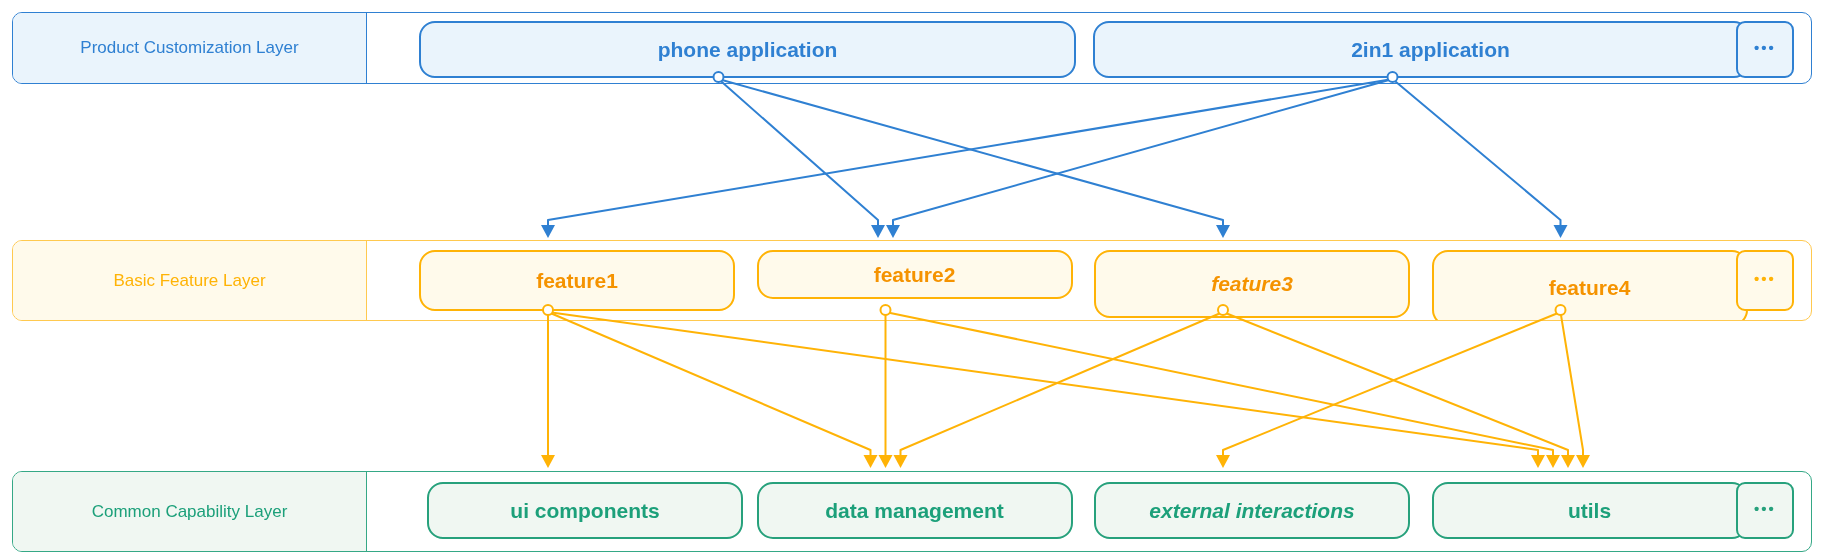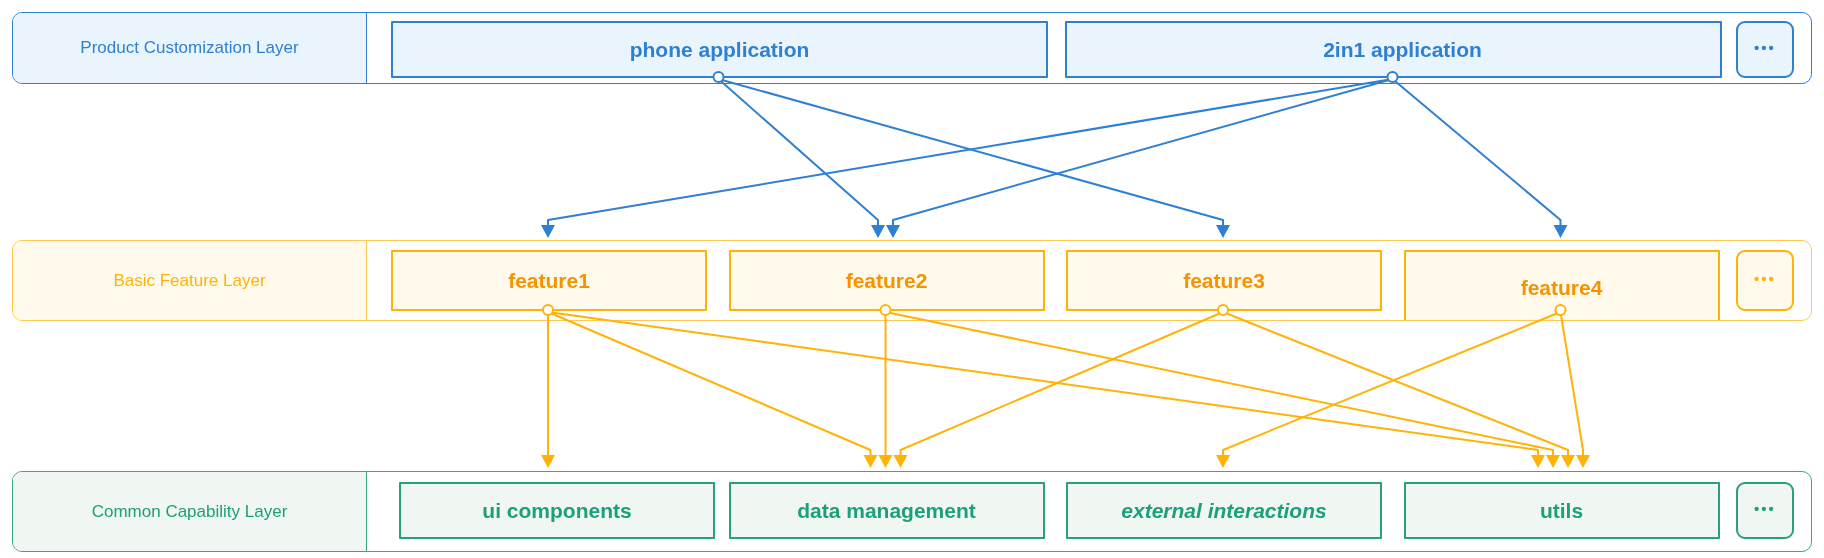--- a/index.html
+++ b/index.html
@@ -29,23 +29,23 @@
   }
   .layer-label{
     font-size:17px;
     color:var(--label);
     white-space:nowrap;
   }
   .node{
     position:absolute;
     background:var(--fill);
     border:2px solid var(--stroke);
-    border-radius:1px;
+    border-radius:16px;
     box-sizing:border-box;
-    display:flex;align-items:center;justify-content:center;
+    display:flex;align-items:center;justify-content:center;margin-left:28px;
   }
   .node-label{
     font-size:21px;
     font-weight:bold;
     color:var(--node-text);
     white-space:nowrap;
   }
   .more-box{
     position:absolute;
     background:var(--fill);
@@ -90,24 +90,24 @@
   </div>
 
   <div class="layer" id="layer-1" style="top: 240px; height: 81px; --stroke: #FFB306; --cont-stroke: #FFC94F; --fill: #FFFAEB; --label: #FFB306; --node-text: #F59300;">
     <div class="layer-label-cell">
       <span class="layer-label">Basic Feature Layer</span>
     </div>
     <div class="layer-nodes">
         <div class="node" style="left: 378px; top: 9px; width: 316px; height: 61px;">
           <span class="node-label">feature1</span>
         </div>
-        <div class="node" style="left: 715.5px; top: 9px; width: 316px; height: 61px;">
+        <div class="node" style="left: 715.5px; top: 9px; width: 316px; height: 49px;">
           <span class="node-label">feature2</span>
         </div>
-        <div class="node" style="left: 1053px; top: 9px; width: 316px; height: 61px;">
+        <div class="node" style="left: 1053px; top: 9px; width: 316px; height: 68px; font-style: italic;">
           <span class="node-label">feature3</span>
         </div>
         <div class="node" style="left: 1390.5px; top: 9px; width: 316px; height: 76px;">
           <span class="node-label">feature4</span>
         </div>
         <div class="more-box" style="left: 1723px; top: 9px; width: 58px; height: 61px;">
           <span class="more-dots">•••</span>
         </div>
       </div>
   </div>

